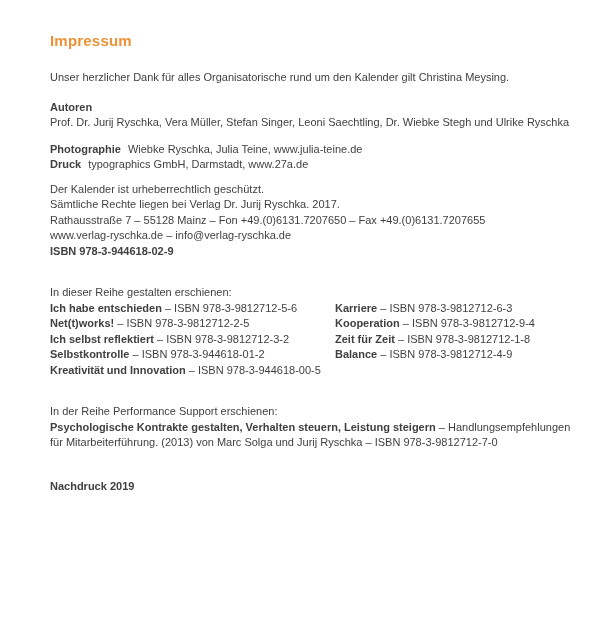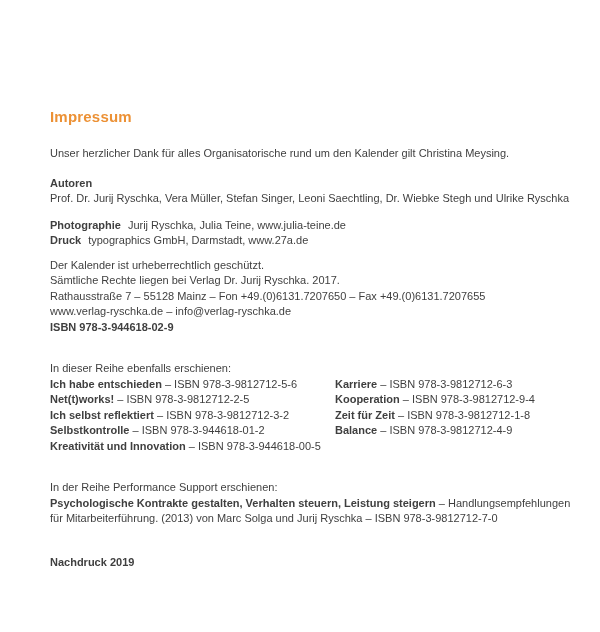--- a/index.html
+++ b/index.html
@@ -6,21 +6,21 @@
   body {
     width: 600px; height: 632px;
     background: #ffffff;
     font-family: "Liberation Sans", "DejaVu Sans", sans-serif;
     color: #3f3f3f;
     overflow: hidden;
   }
   .page {
     box-sizing: border-box;
     width: 600px; height: 504px;
-    padding: 108px 38px 0 50px;
+    padding: 32px 38px 0 50px;
   }
   .body-text { font-size: 11px; line-height: 15.5px; }
   .nowrap { white-space: nowrap; }
   b, .bold { font-weight: bold; }
 
   .page-title {
     color: #ec9135;
     font-size: 15px;
     font-weight: bold;
     margin: 0 0 21px 0;
@@ -70,35 +70,35 @@
   <div class="body-text">
 
     <p class="para" style="margin-bottom:14px;">Unser herzlicher Dank für alles Organisatorische rund um den Kalender gilt Christina Meysing.</p>
 
     <p class="para">
       <b>Autoren</b><br>
       <span class="nowrap">Prof. Dr. Jurij Ryschka, Vera Müller, Stefan Singer, Leoni Saechtling, Dr. Wiebke Stegh und Ulrike Ryschka</span>
     </p>
 
     <p class="para-tight">
-      <span class="credit-label">Photographie</span><span>Jurij Ryschka, Julia Teine, www.julia-teine.de</span><br>
+      <span class="credit-label">Photographie</span><span>Wiebke Ryschka, Julia Teine, www.julia-teine.de</span><br>
       <span class="credit-label">Druck</span><span>typographics GmbH, Darmstadt, www.27a.de</span>
     </p>
 
     <p class="para" style="margin-bottom:12px;">
       <span>Der Kalender ist urheberrechtlich geschützt.</span><br>
       <span>Sämtliche Rechte liegen bei Verlag Dr. Jurij Ryschka. 2017.</span><br>
       <span class="nowrap">Rathausstraße 7 – 55128 Mainz – Fon +49.(0)6131.7207650 – Fax +49.(0)6131.7207655</span><br>
       <span>www.verlag-ryschka.de – info@verlag-ryschka.de</span><br>
       <b>ISBN 978-3-944618-02-9</b>
     </p>
 
 
     <div class="series-block">
-      <p class="series-intro">In dieser Reihe ebenfalls erschienen:</p>
+      <p class="series-intro">In dieser Reihe gestalten erschienen:</p>
       <div class="series-columns">
         <div class="series-col-left">
           <div class="series-row"><b>Ich habe entschieden</b> <span>– ISBN 978-3-9812712-5-6</span></div>
           <div class="series-row"><b>Net(t)works!</b> <span>– ISBN 978-3-9812712-2-5</span></div>
           <div class="series-row"><b>Ich selbst reflektiert</b> <span>– ISBN 978-3-9812712-3-2</span></div>
           <div class="series-row"><b>Selbstkontrolle</b> <span>– ISBN 978-3-944618-01-2</span></div>
           <div class="series-row"><b>Kreativität und Innovation</b> <span>– ISBN 978-3-944618-00-5</span></div>
         </div>
         <div class="series-col-right">
           <div class="series-row"><b>Karriere</b> <span>– ISBN 978-3-9812712-6-3</span></div>

